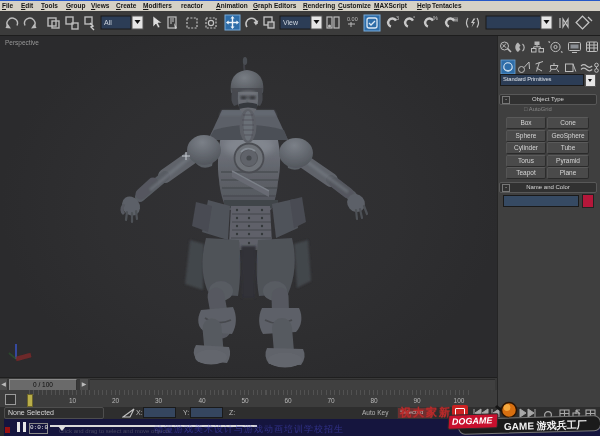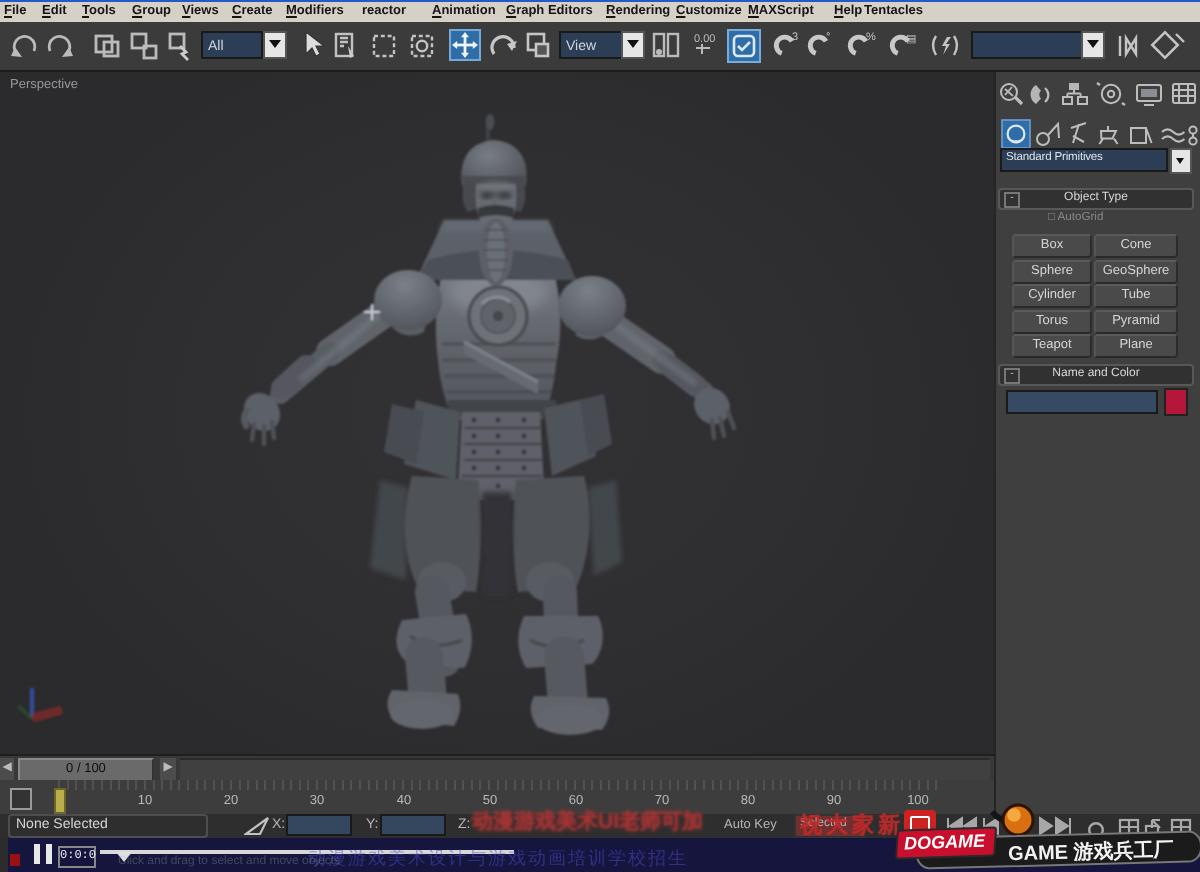--- a/index.html
+++ b/index.html
@@ -399,21 +399,20 @@
 <div id="videobar">
 <div style="position:absolute;left:1px;top:8px;width:5px;height:6px;background:#991111"></div>
 <div style="position:absolute;left:13px;top:3px;width:3px;height:10px;background:#e8e8e8"></div>
 <div style="position:absolute;left:19px;top:3px;width:3px;height:10px;background:#e8e8e8"></div>
 <div style="position:absolute;left:25px;top:4px;width:17px;height:9px;border:1px solid #888;color:#eee;font-size:6px;text-align:center;line-height:8px;font-family:'Liberation Mono',monospace">0:0:0</div>
 <div style="position:absolute;left:46px;top:6px;width:207px;height:1.5px;background:#d8d8d8"></div>
 <div style="position:absolute;left:54px;top:7px;width:0;height:0;border-left:4px solid transparent;border-right:4px solid transparent;border-top:5px solid #e0e0e0"></div>
 <span style="position:absolute;left:150px;top:4px;font-size:9px;color:rgba(75,75,205,0.5);letter-spacing:1px;white-space:nowrap">动漫游戏美术设计与游戏动画培训学校招生</span>
 <span style="position:absolute;left:55px;top:9px;font-size:6px;color:rgba(160,160,160,0.35);white-space:nowrap">Click and drag to select and move objects</span>
 </div>
-<div style="position:absolute;left:236px;top:404px;font-size:10.5px;font-weight:bold;color:rgba(175,52,52,0.8);white-space:nowrap;text-shadow:0 0 2px rgba(175,52,52,0.8);filter:blur(0.4px)">动漫游戏美术UI老师可加</div>
 <div style="position:absolute;left:400px;top:405px;font-size:11px;font-weight:bold;color:rgba(190,42,42,0.85);white-space:nowrap;text-shadow:0 0 1px rgba(190,42,42,0.7);filter:blur(0.3px);letter-spacing:2px">祝大家新年</div>
 <div style="position:absolute;left:452px;top:405px;width:16px;height:13px;background:#cc2222;border-radius:2px"></div>
 <div style="position:absolute;left:455px;top:408px;width:8px;height:6px;border:1.5px solid #fff;border-radius:1px"></div>
 <svg width="40" height="26" viewBox="0 0 40 26" style="position:absolute;left:490px;top:398px">
  <path d="M6,8 Q12,14 16,13" stroke="#141414" stroke-width="3" fill="none"></path>
  <circle cx="19" cy="12" r="7.5" fill="#d86f10"></circle>
  <circle cx="17" cy="9.5" r="3.4" fill="#f5a83e"></circle>
  <circle cx="19" cy="12" r="7.5" fill="none" stroke="#2a1505" stroke-width="1.5"></circle>
 </svg>
 <div style="position:absolute;left:458px;top:417px;width:141px;height:14px;background:#1b1b1b;border:1px solid #777;border-radius:7px;transform:rotate(-1.5deg)"></div>

